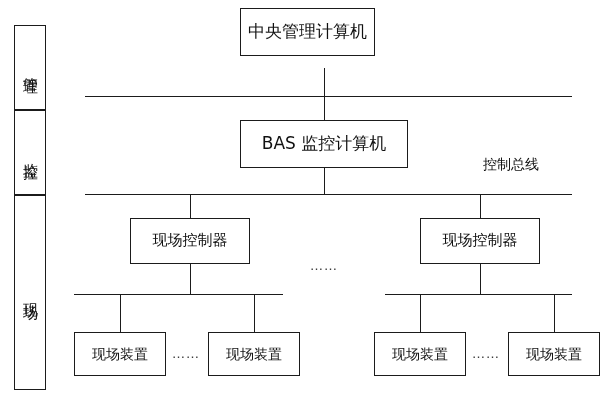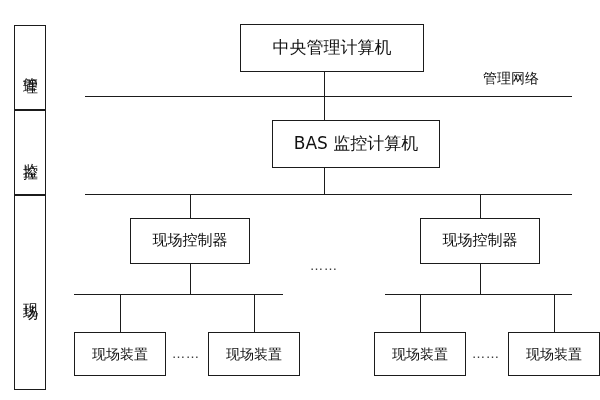--- a/index.html
+++ b/index.html
@@ -64,22 +64,22 @@
     letter-spacing: 2px;
     line-height: 1;
     color: #111111;
     white-space: nowrap;
   }
   #layer-0 { top: 0px;   height: 85px; }
   #layer-1 { top: 85px;  height: 85px; }
   #layer-2 { top: 170px; height: 195px; }
 
   
-  #node-central { left: 240px; top: 24px;  width: 184px; height: 48px; font-size: 17px; }
-  #node-bas     { left: 240px; top: 120px; width: 168px; height: 48px; font-size: 17px; margin-left: 32px; }
+  #node-central { left: 240px; top: 8px;  width: 135px; height: 48px; font-size: 17px; }
+  #node-bas     { left: 240px; top: 120px; width: 168px; height: 48px; font-size: 17px; }
 
   #node-ctrl-left  { left: 130px; top: 218px; width: 120px; height: 46px; font-size: 15px; }
   #node-ctrl-right { left: 420px; top: 218px; width: 120px; height: 46px; font-size: 15px; }
 
   #node-dev-1 { left: 74px;  top: 332px; width: 92px; height: 44px; font-size: 14px; }
   #node-dev-2 { left: 208px; top: 332px; width: 92px; height: 44px; font-size: 14px; }
   #node-dev-3 { left: 374px; top: 332px; width: 92px; height: 44px; font-size: 14px; }
   #node-dev-4 { left: 508px; top: 332px; width: 92px; height: 44px; font-size: 14px; }
 
   
@@ -190,19 +190,19 @@
   <div class="box" id="node-bas">BAS 监控计算机</div>
 
   <div class="box" id="node-ctrl-left">现场控制器</div>
   <div class="box" id="node-ctrl-right">现场控制器</div>
 
   <div class="box" id="node-dev-1">现场装置</div>
   <div class="box" id="node-dev-2">现场装置</div>
   <div class="box" id="node-dev-3">现场装置</div>
   <div class="box" id="node-dev-4">现场装置</div>
 
-  <div class="free-label" id="label-mgmt-net">管理网络</div>
+  <div class="free-label" id="label-ctrl-bus">控制总线</div>
 
   <div class="ellipsis" id="ellipsis-controllers">……</div>
   <div class="ellipsis" id="ellipsis-dev-left">……</div>
   <div class="ellipsis" id="ellipsis-dev-right">……</div>
 
 </div>
 
 </body></html>

